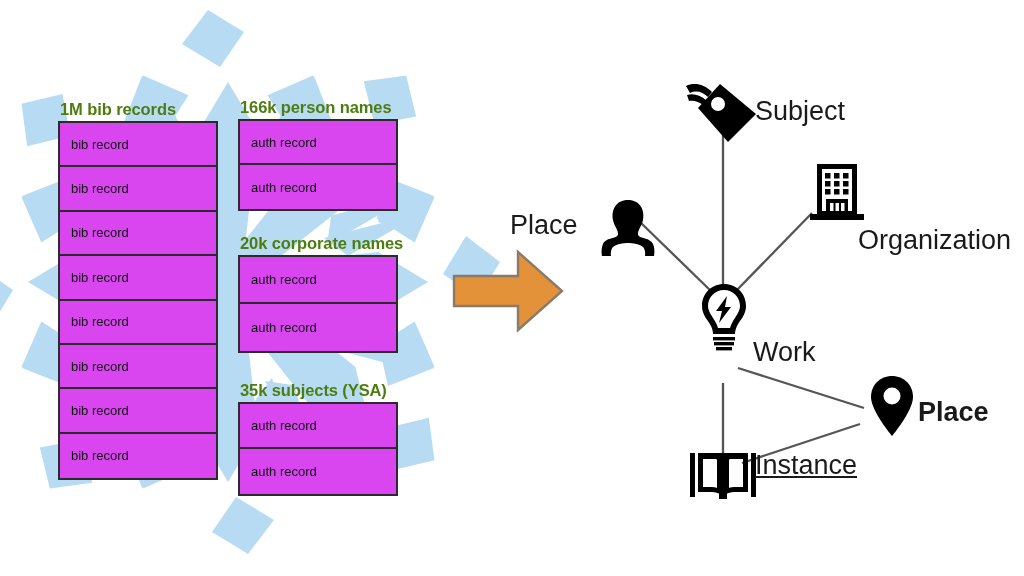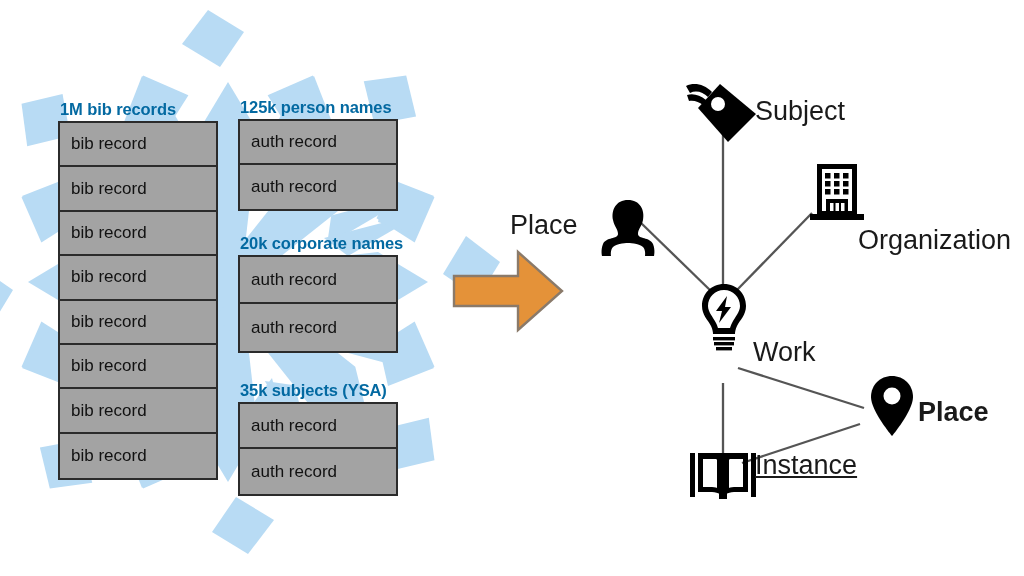--- a/index.html
+++ b/index.html
@@ -30,39 +30,39 @@
     pointer-events: none;
   }
 
   
   .stack {
     position: absolute;
   }
   .stack-title {
     font-size: 16.5px;
     font-weight: bold;
-    color: #0369a1;
+    color: #4d7c0f;
     letter-spacing: -0.1px;
     white-space: nowrap;
     margin: 0 0 3px 2px;
     line-height: 18px;
   }
   .stack-box {
     border: 2px solid #2b2b2b;
     background: transparent;
     box-sizing: border-box;
   }
   .rec-row {
     border-bottom: 2px solid #2b2b2b;
     box-sizing: border-box;
-    background: #a3a3a3;
+    background: #d946ef;
     display: flex;
     align-items: center;
     padding-left: 11px;
-    font-size: 17px;
+    font-size: 13px;
     color: #111111;
   }
   .rec-row:last-child {
     border-bottom: none;
   }
 
   #stack-bib     { left: 58px;  top: 100px; width: 160px; }
   #stack-person  { left: 238px; top: 98px;  width: 160px; }
   #stack-corp    { left: 238px; top: 234px; width: 160px; }
   #stack-subject { left: 238px; top: 381px; width: 160px; }
@@ -149,21 +149,21 @@
       <div class="rec-row">bib record</div>
       <div class="rec-row">bib record</div>
       <div class="rec-row">bib record</div>
       <div class="rec-row">bib record</div>
       <div class="rec-row">bib record</div>
       <div class="rec-row">bib record</div>
     </div>
   </div>
 
   <div class="stack" id="stack-person">
-    <div class="stack-title">125k person names</div>
+    <div class="stack-title">166k person names</div>
     <div class="stack-box">
       <div class="rec-row">auth record</div>
       <div class="rec-row">auth record</div>
     </div>
   </div>
 
   <div class="stack" id="stack-corp">
     <div class="stack-title">20k corporate names</div>
     <div class="stack-box">
       <div class="rec-row">auth record</div>

